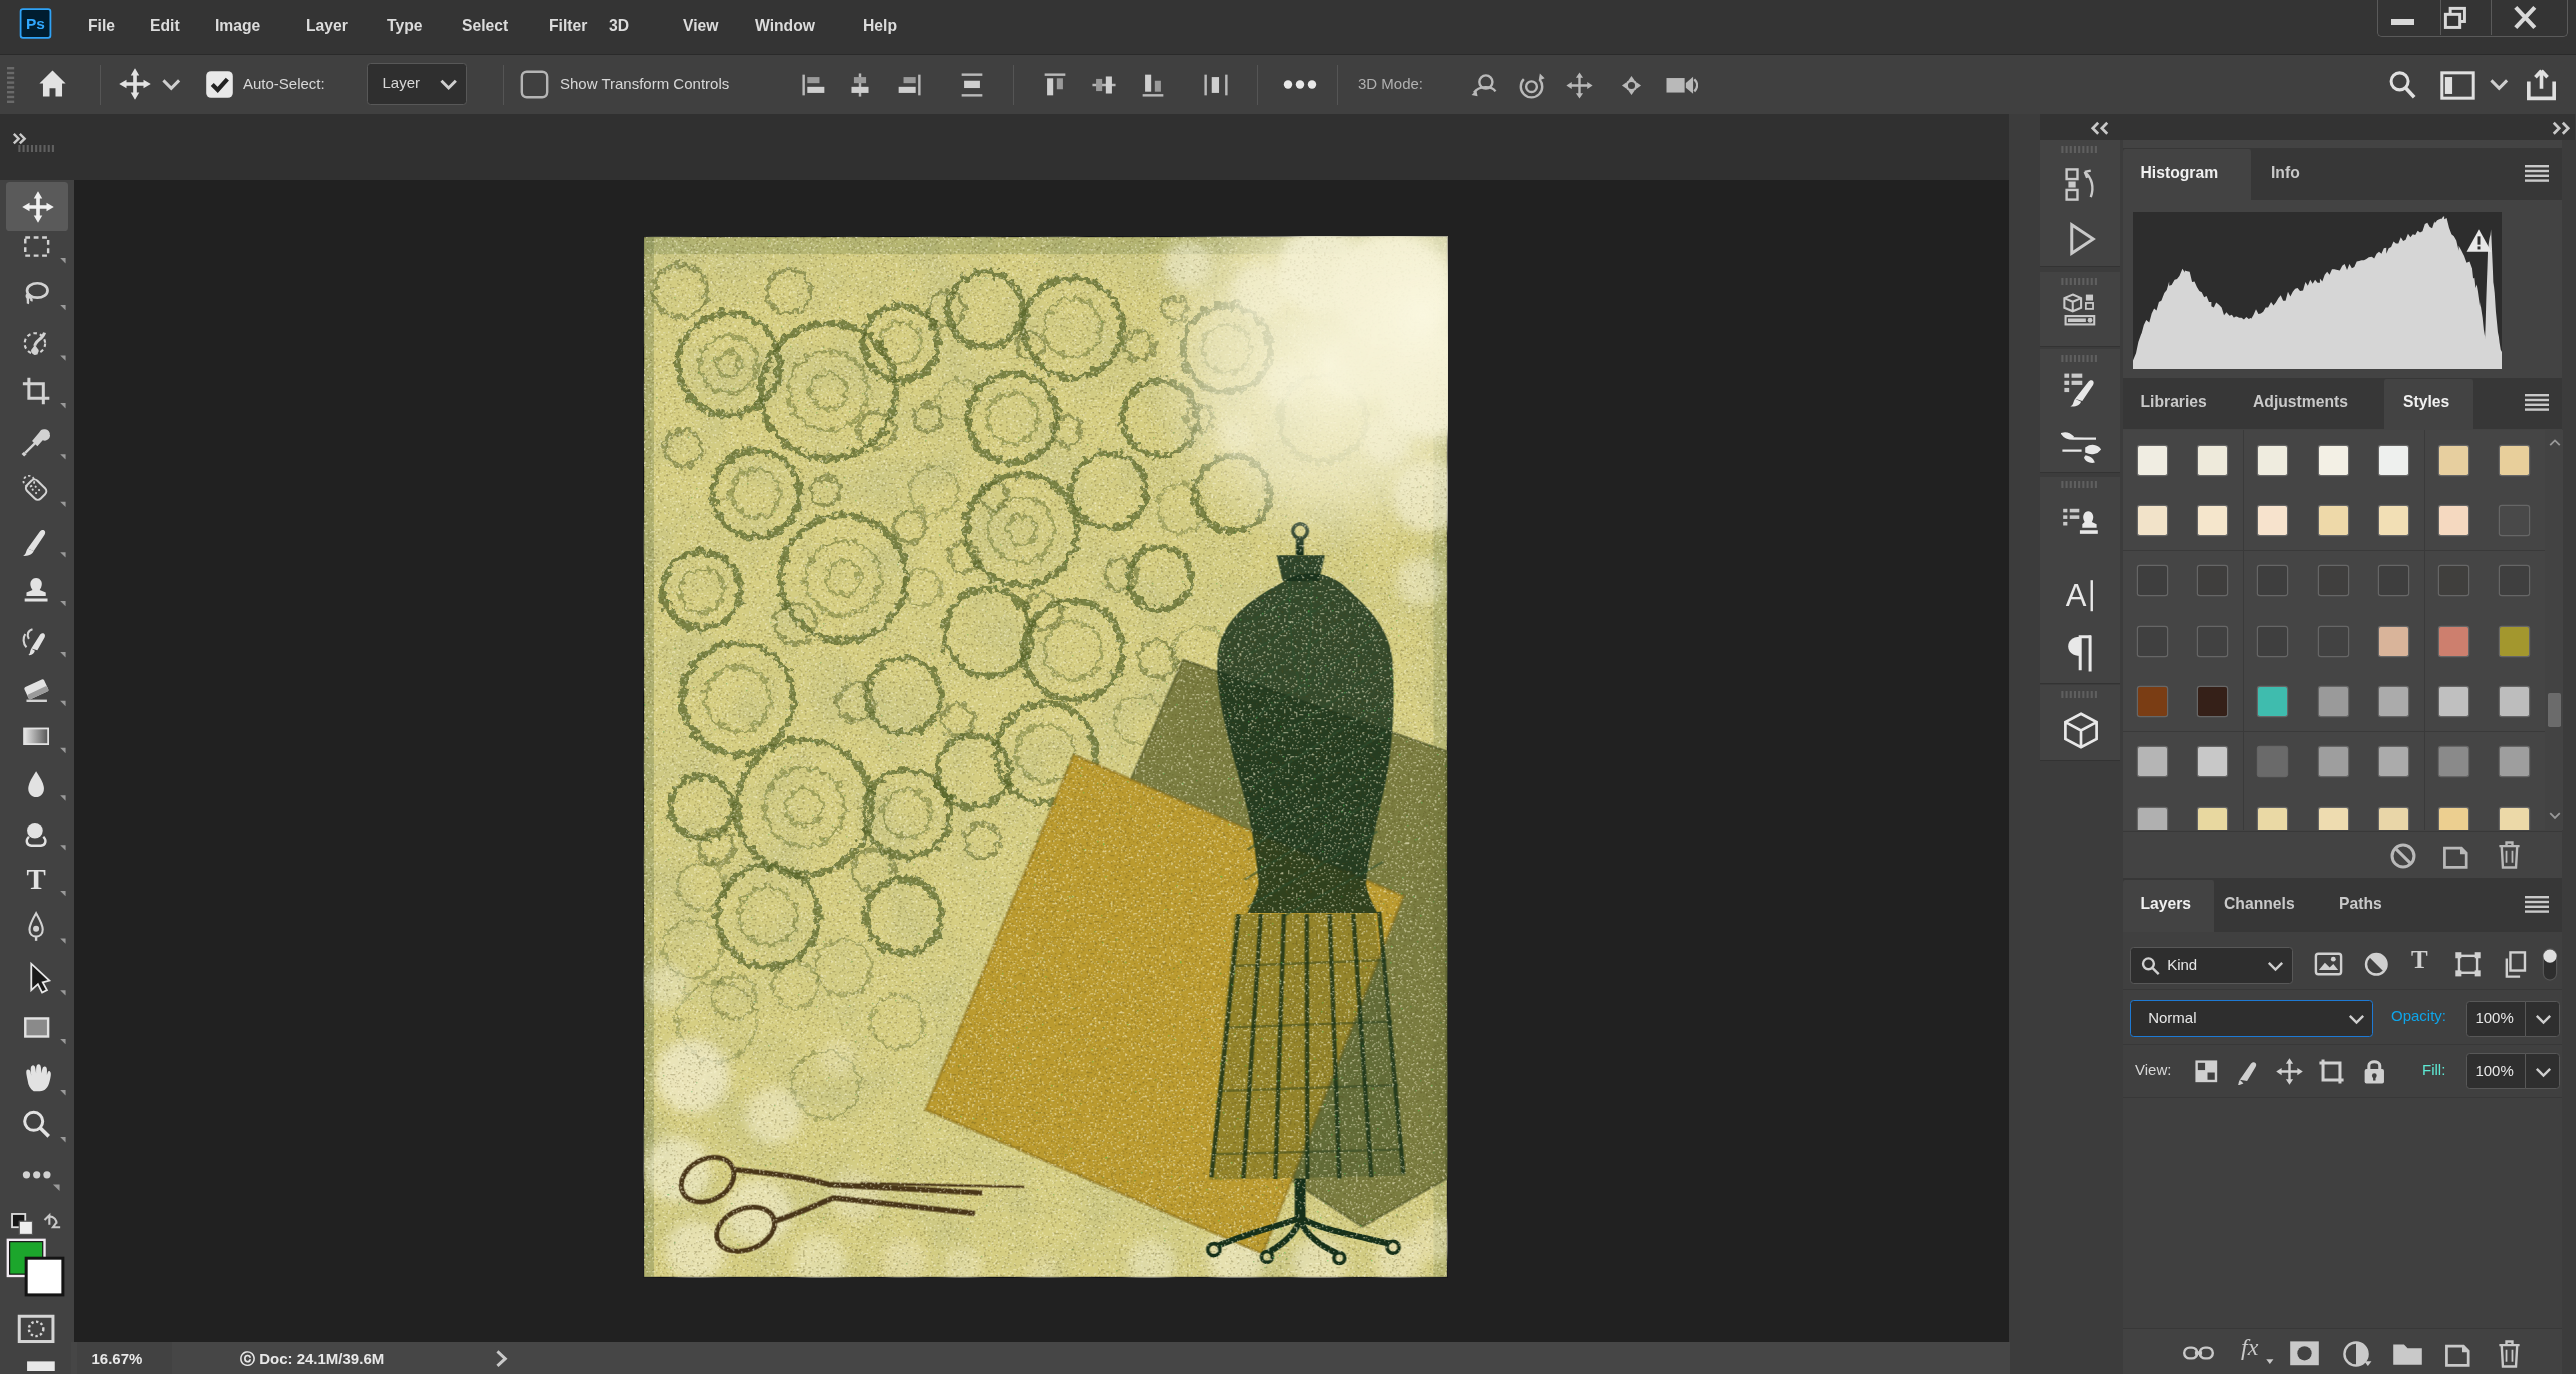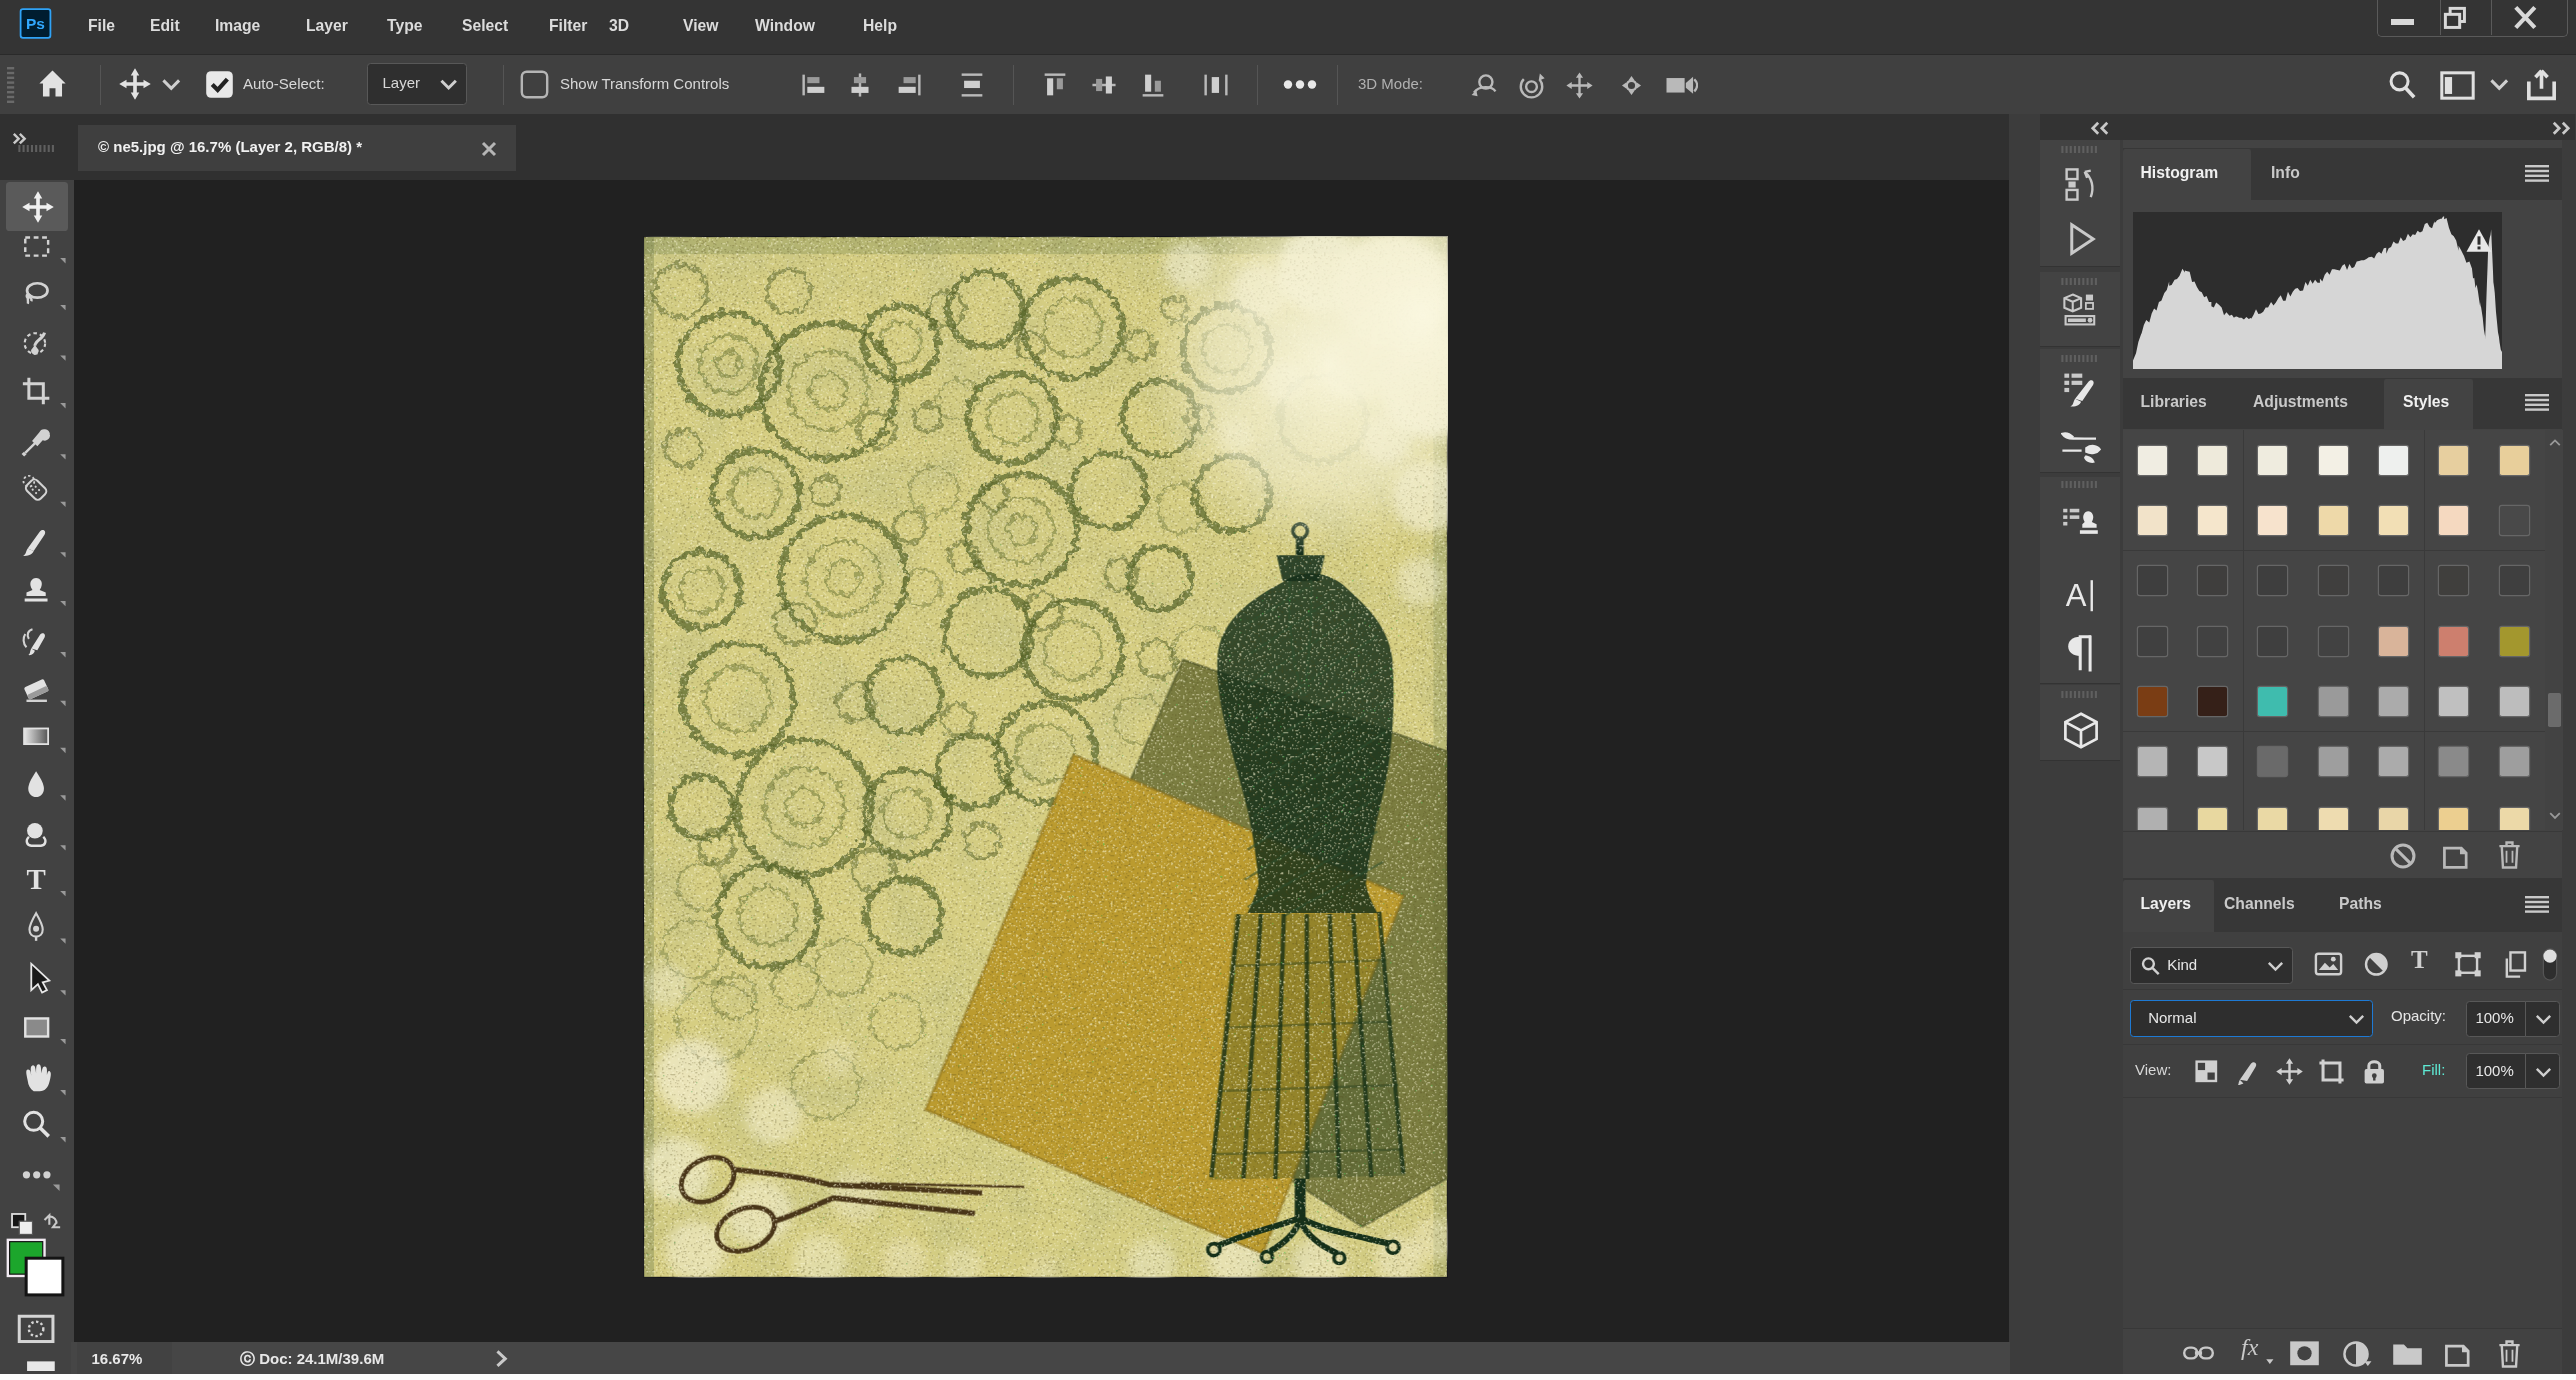--- a/index.html
+++ b/index.html
@@ -200,26 +200,20 @@
         <rect x="28" width="3.5" height="12"></rect>
         <rect x="35" width="3.5" height="12"></rect>
         <rect x="42" width="3.5" height="12"></rect>
         <rect x="49" width="3.5" height="12"></rect>
         <rect x="56" width="3.5" height="12"></rect>
       </g>
     </svg>
   <svg class="abs" style="left:11.5px;top:17.5px" width="15.7" height="13.3" viewBox="0 0 26 22">
     <path d="M3 3 L11 11 L3 19 M13 3 L21 11 L13 19" fill="none" stroke="#c9c9c9" stroke-width="4"></path>
   </svg>
-  <div id="doctab">
-    <div class="abs" style="left:20px;top:13.3px;font-size:15px">© ne5.jpg @ 16.7% (Layer 2, RGB/8) *</div>
-    <svg class="abs" style="left:402px;top:14.5px" width="18" height="18" viewBox="0 0 30 30">
-      <path d="M5 5 L25 25 M25 5 L5 25" stroke="#b5b5b5" stroke-width="5"></path>
-    </svg>
-  </div>
 </div>
 
 <div class="abs" id="toolbar">
   
   <div class="abs" style="left:6px;top:1.8px;width:62px;height:49px;background:#5a5a5a;border-radius:3.6px"></div>
   <svg class="abs" style="left:20.5px;top:9.7px" width="34" height="34" viewBox="0 0 56 56">
     <path d="M28 2 L35 14 L31 14 L31 25 L42 25 L42 21 L54 28 L42 35 L42 31 L31 31 L31 42 L35 42 L28 54 L21 42 L25 42 L25 31 L14 31 L14 35 L2 28 L14 21 L14 25 L25 25 L25 14 L21 14 Z" fill="#f0f0f0"></path>
   </svg>
   <g id="tools"></g>
 </div>
@@ -1002,21 +996,21 @@
       </svg>
     </div>
 
     <div class="abs" style="left:0;top:113px;width:439px;height:53px;background:#404040;border-bottom:1.2px solid #383838">
       <div class="ddbox" style="left:7.2px;top:9px;width:243px;height:37px;background:#2e2e2e;border:1.8px solid #1e7ad4">
         <div class="optlabel" style="left:17px;top:7.8px;color:#e8e8e8">Normal</div>
         <svg class="abs" style="left:217px;top:13.3px" width="17" height="11" viewBox="0 0 28 18">
             <path d="M3 3 L14 14 L25 3" fill="none" stroke="#cfcfcf" stroke-width="4"></path>
           </svg>
       </div>
-      <div class="abs" style="left:268px;top:15.7px;color:#e5e5e5;font-size:15px">Opacity:</div>
+      <div class="abs" style="left:268px;top:15.7px;color:#0ea5e9;font-size:15px">Opacity:</div>
       <div class="ddbox" style="left:343px;top:9.7px;width:60px;height:36px;border-radius:3.6px 0 0 3.6px">
         <div class="abs" style="left:8.4px;top:7.8px;color:#e8e8e8;font-size:15px">100%</div>
       </div>
       <div class="ddbox" style="left:402px;top:9.7px;width:35px;height:36px;border-radius:0 3.6px 3.6px 0">
         <svg class="abs" style="left:9px;top:12.7px" width="17" height="11" viewBox="0 0 28 18">
             <path d="M3 3 L14 14 L25 3" fill="none" stroke="#cfcfcf" stroke-width="4"></path>
           </svg>
       </div>
     </div>
 

